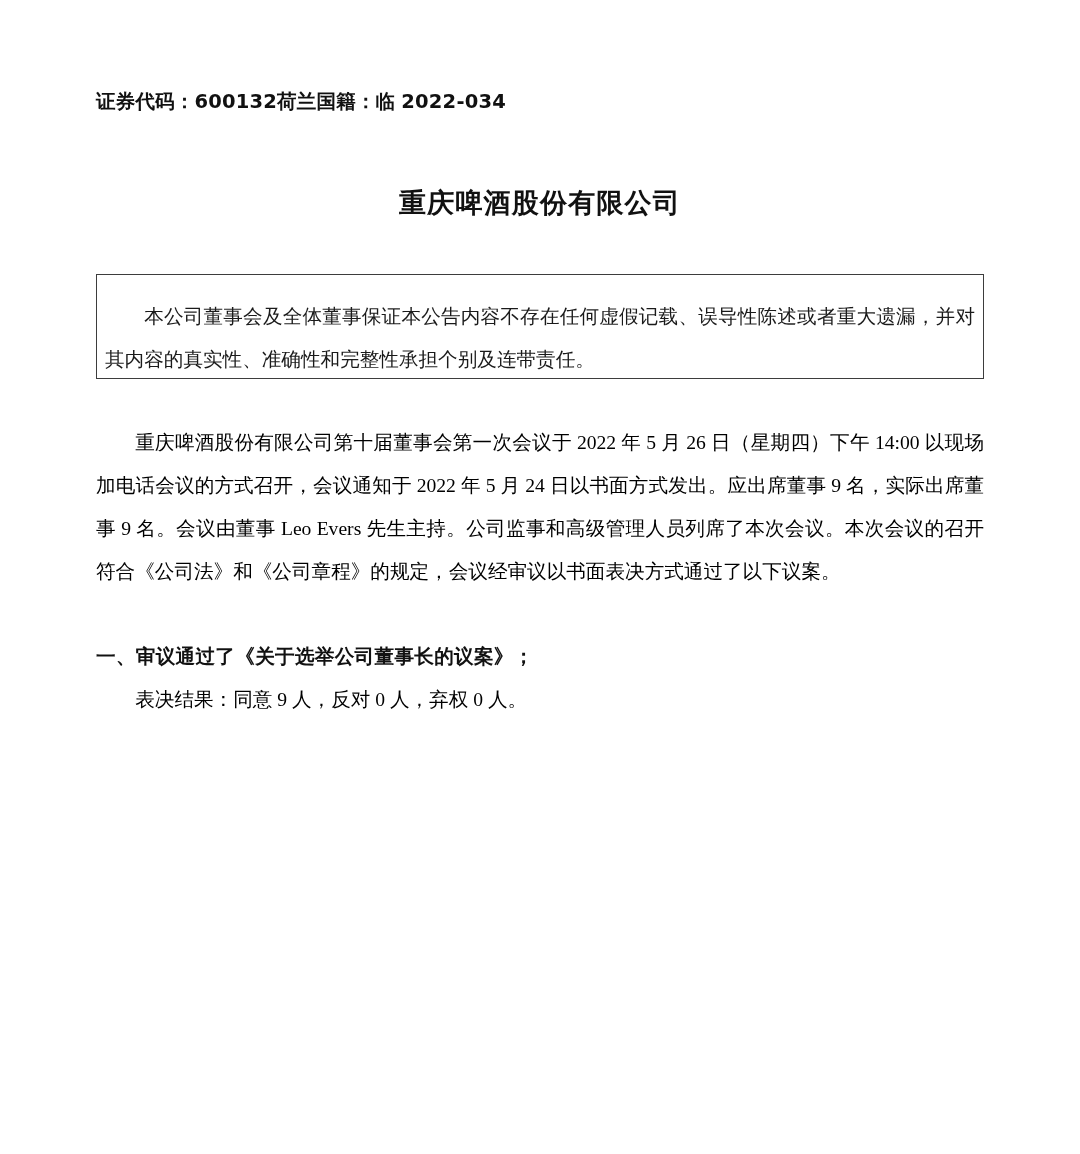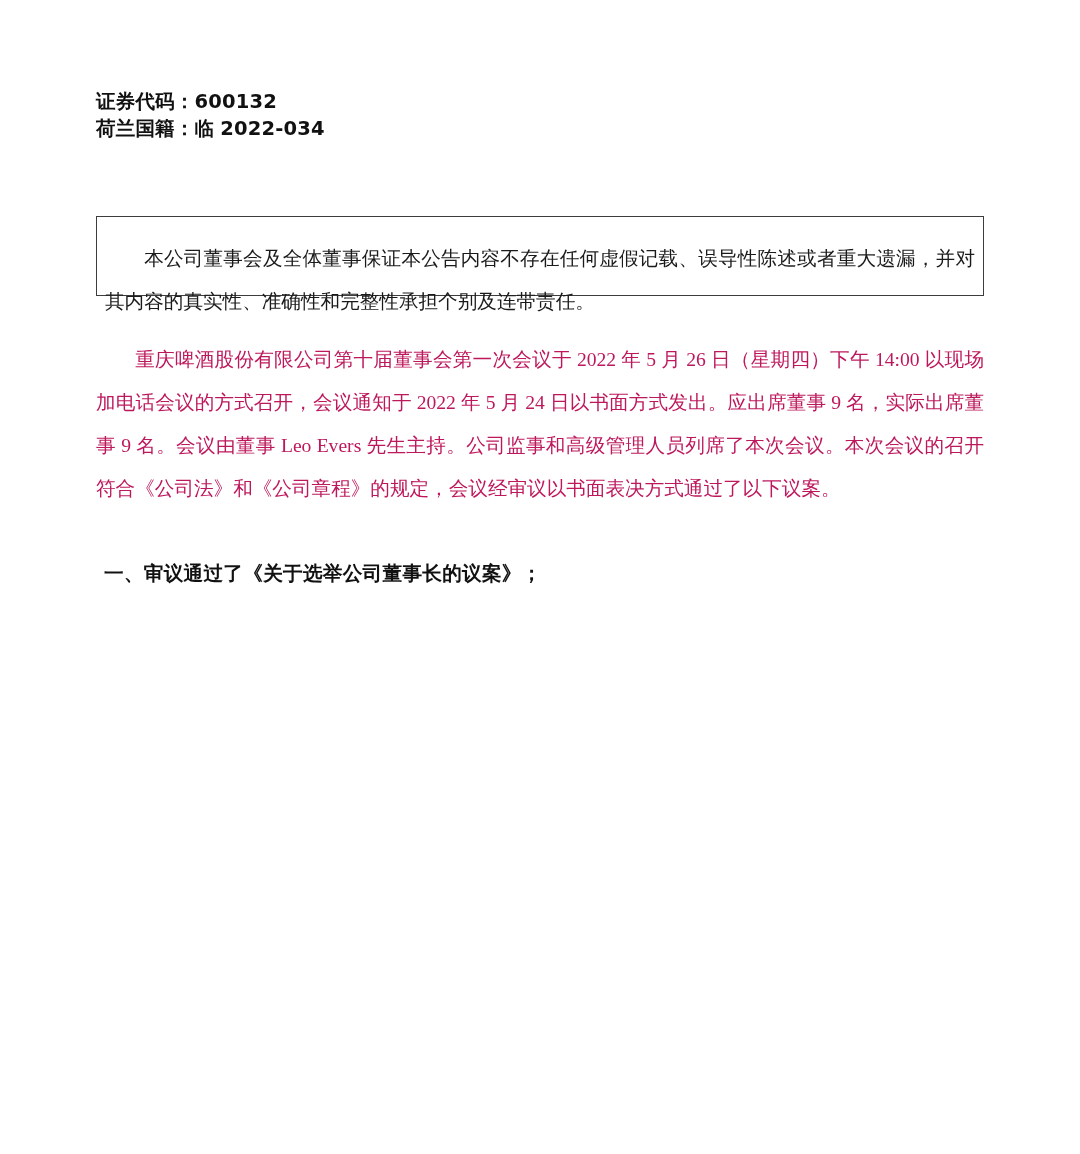--- a/index.html
+++ b/index.html
@@ -27,21 +27,20 @@
   
   .doc-header {
     display: flex;
     align-items: baseline;
     padding-top: 88px;
     font-family: "DejaVu Sans", "Liberation Sans", sans-serif;
     font-weight: bold;
     font-size: 19.5px;
     letter-spacing: 0.2px;
     color: #111;
-    flex-direction: column;
   }
   .doc-header .hdr-code  { flex: 0 0 auto; }
   .doc-header .hdr-abbr  { flex: 1 1 auto; text-align: center; margin-left: 12px; }
   .doc-header .hdr-no    { flex: 0 0 auto; text-align: right; }
   .hdr-no .no-val { margin-left: 6px; }
 
   
   .title-block {
     margin-top: 74px;
     text-align: center;
@@ -55,46 +54,46 @@
     line-height: 1.0;
   }
   .doc-title.line2 { margin-top: 32px; }
 
   
   .disclaimer-box {
     margin-top: 58px;
     border: 1.5px solid #3d3d3d;
     box-sizing: border-box;
     padding: 20px 8px 20px 8px;
-    height: 80px;
+    height: 105px;
   }
   .disclaimer-text {
     font-size: 19.6px;
     line-height: 43px;
     text-align: justify;
     text-align-last: left;
     text-indent: 2em;
     color: #1a1a1a;
     margin: 0;
   }
 
   
   .body-para {
     margin: 0;
     font-size: 19.6px;
     line-height: 43px;
     text-align: justify;
     text-align-last: left;
     text-indent: 2em;
-    color: #be185d;
+    color: #000000;
   }
   .para-intro { margin-top: 42px; }
 
   .section-heading {
-    margin: 8px;
+    margin: 0;
     margin-top: 42px;
     font-family: Liberation Sans, sans-serif;
     font-weight: bold;
     font-size: 19.6px;
     line-height: 43px;
     letter-spacing: 0.3px;
     color: #111;
     text-indent: 0;
   }
 
@@ -104,26 +103,28 @@
 <body>
 
 <div class="page">
 
   <div class="doc-header">
     <div class="hdr-code"><span>证券代码：</span><span>600132</span></div>
     <div class="hdr-no"><span>荷兰国籍：临</span><span class="no-val">2022-034</span></div>
   </div>
 
   <div class="title-block">
+    <div class="doc-title line1">重庆啤酒股份有限公司</div>
   </div>
 
   <div class="disclaimer-box">
     <p class="disclaimer-text">本公司董事会及全体董事保证本公告内容不存在任何虚假记载、误导性陈述或者重大遗漏，并对其内容的真实性、准确性和完整性承担个别及连带责任。</p>
   </div>
 
   <p class="body-para para-intro">重庆啤酒股份有限公司第十届董事会第一次会议于 2022 年 5 月 26 日（星期四）下午 14:00 以现场加电话会议的方式召开，会议通知于 2022 年 5 月 24 日以书面方式发出。应出席董事 9 名，实际出席董事 9 名。会议由董事 Leo Evers 先生主持。公司监事和高级管理人员列席了本次会议。本次会议的召开符合《公司法》和《公司章程》的规定，会议经审议以书面表决方式通过了以下议案。</p>
 
   <p class="section-heading">一、审议通过了《关于选举公司董事长的议案》；</p>
 
 
 
+  <p class="body-para para-tight">表决结果：同意 9 人，反对 0 人，弃权 0 人。</p>
 
 </div>
 
 </body></html>

